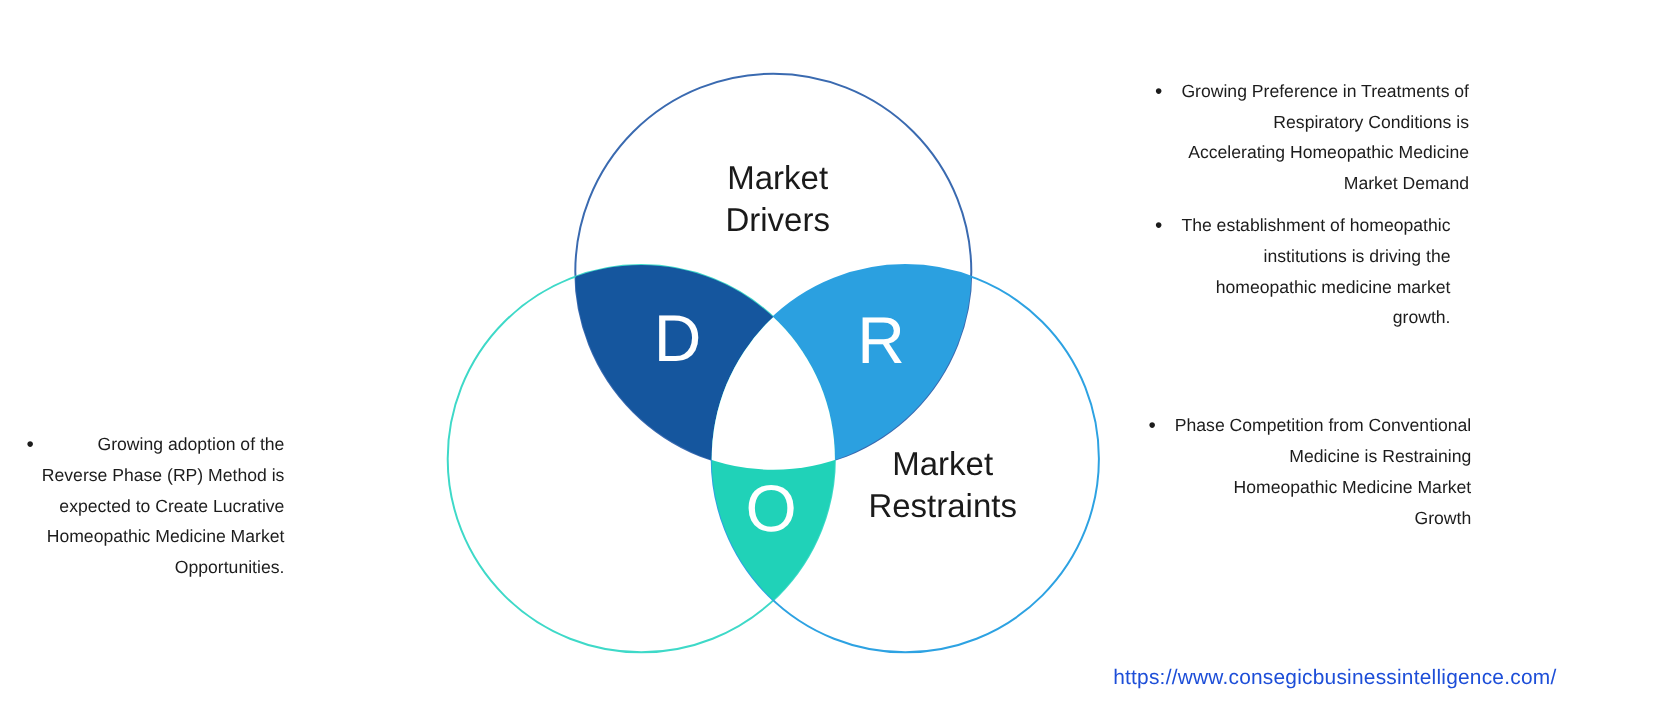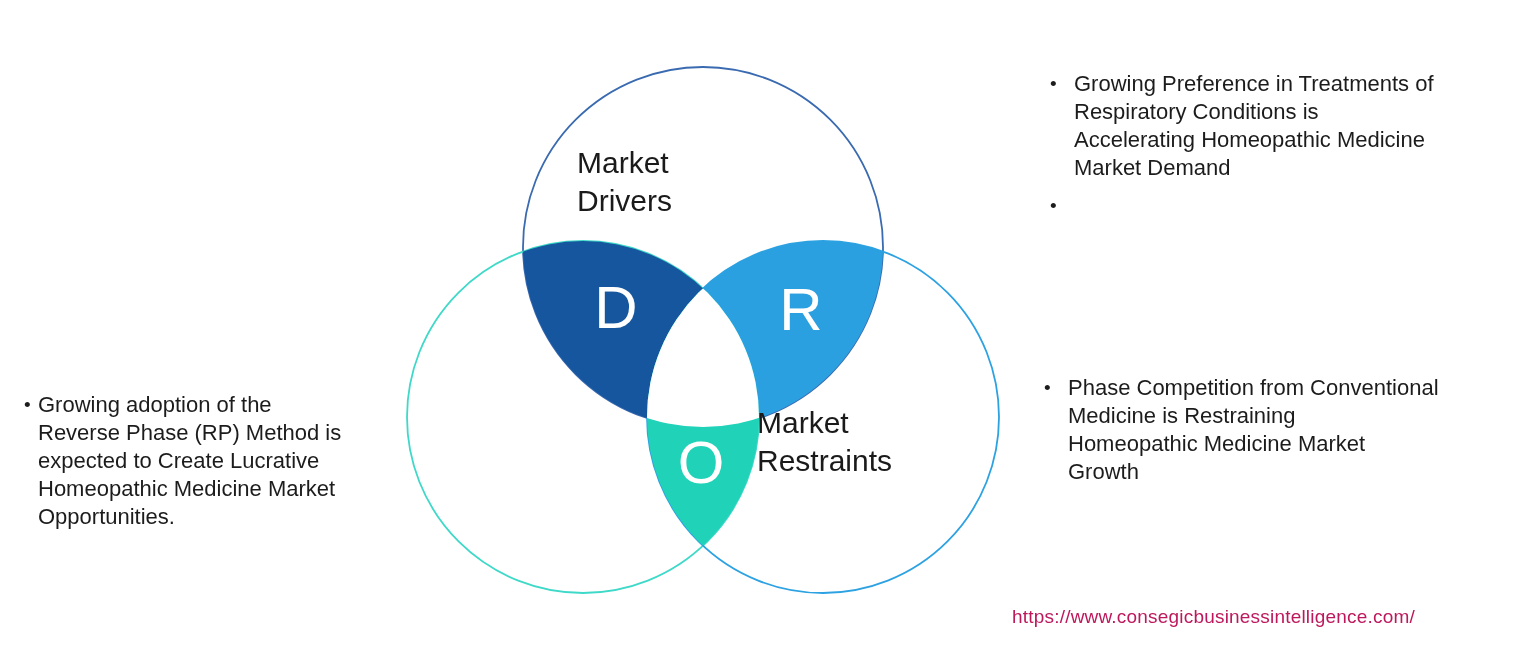--- a/index.html
+++ b/index.html
@@ -13,20 +13,21 @@
   }
   .venn-svg { position: absolute; left: 0; top: 0; }
 
   
   .vlabel {
     position: absolute;
     color: #1a1a1a;
     font-size: 30px;
     line-height: 38px;
     white-space: pre-line;
+    text-align: center;
   }
   .vlabel-drivers    { left: 577px; top: 144px; width: 260px; }
   .vlabel-opportunity{ left: 420px; top: 421px; width: 220px; }
   .vlabel-restraints { left: 757px; top: 404px; width: 200px; }
 
   
   .vletter {
     position: absolute;
     transform: translate(-50%, -50%);
     color: #ffffff;
@@ -52,31 +53,32 @@
   .note { display: flex; align-items: flex-start; }
   .note .marker {
     flex: 0 0 auto;
     width: 24px;
     font-size: 19px;
     line-height: 28px;
   }
   .notes-opportunity .note .marker { width: 14px; }
   .note-text {
     white-space: pre-line;
-    font-size: 22px;
+    font-size: 16px;
     line-height: 28px;
+    text-align: right;
   }
 
   .footer-url {
     position: absolute;
     left: 1012px;
     top: 606px;
     font-size: 19px;
     letter-spacing: 0.2px;
-    color: #be185d;
+    color: #1d4ed8;
   }
 </style>
 </head>
 <body>
 
 <div class="canvas">
 
   <svg class="venn-svg" width="1515" height="660" viewBox="0 0 1515 660" aria-hidden="true">
     <defs>
       <clipPath id="clipA">
@@ -123,20 +125,24 @@
   <div class="notes notes-drivers">
     <div class="note">
       <span class="marker">•</span>
       <span class="note-text">Growing Preference in Treatments of
 Respiratory Conditions is
 Accelerating Homeopathic Medicine
 Market Demand</span>
     </div>
     <div class="note">
       <span class="marker">•</span>
+      <span class="note-text">The establishment of homeopathic
+institutions is driving the
+homeopathic medicine market
+growth.</span>
     </div>
   </div>
 
   <div class="notes notes-restraints">
     <div class="note">
       <span class="marker">•</span>
       <span class="note-text">Phase Competition from Conventional
 Medicine is Restraining
 Homeopathic Medicine Market
 Growth</span>

